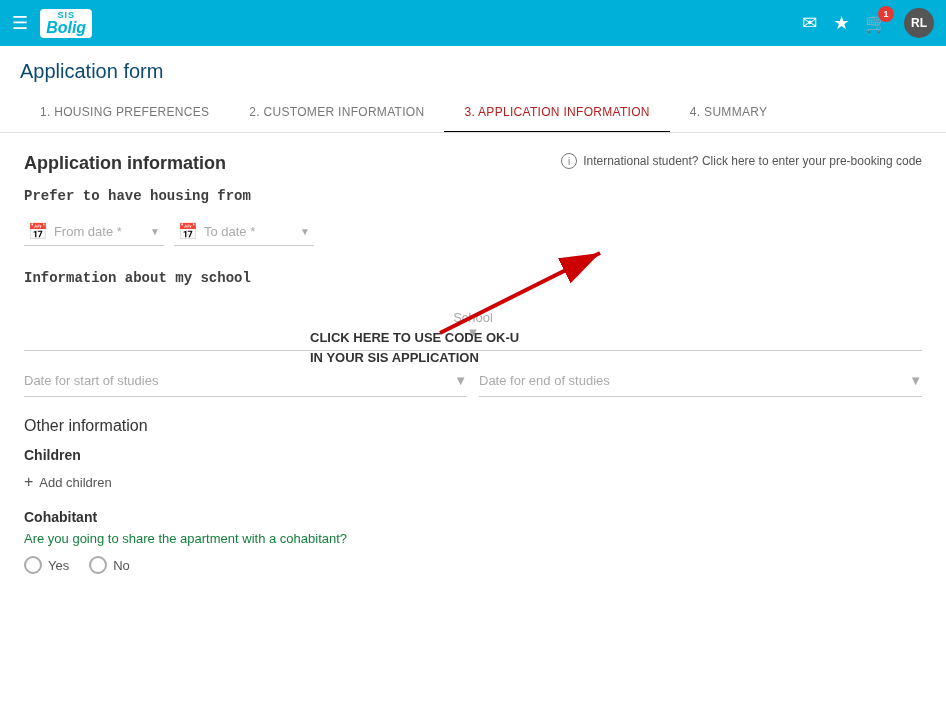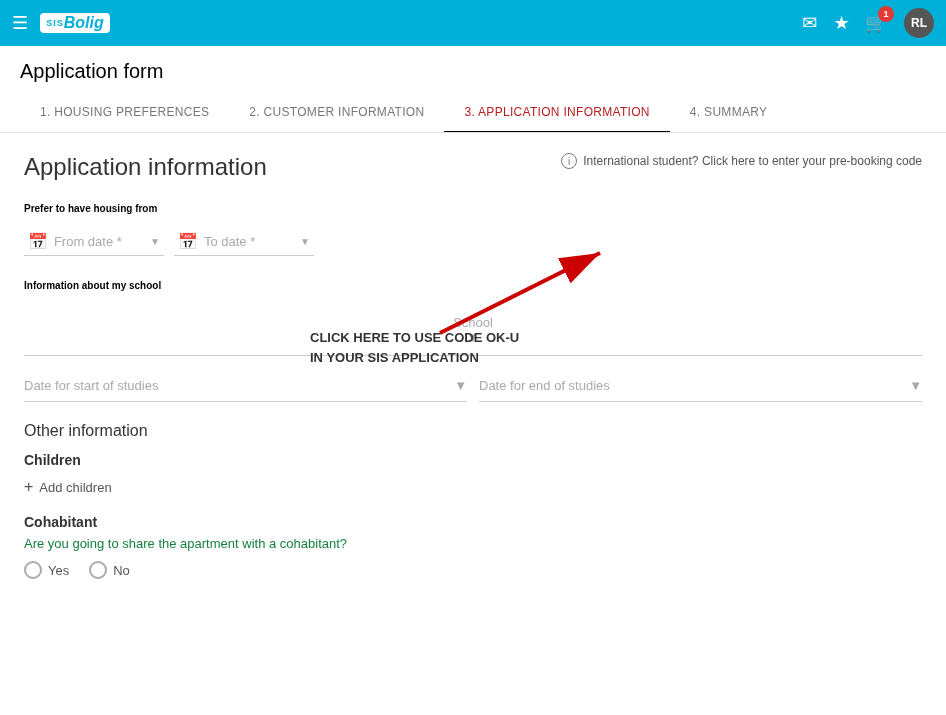--- a/index.html
+++ b/index.html
@@ -14,21 +14,21 @@
       padding: 0 12px;
       justify-content: space-between;
     }
     .topnav-left { display: flex; align-items: center; gap: 12px; }
     .hamburger { color: white; font-size: 18px; cursor: pointer; }
     .logo-box {
       background: white;
       border-radius: 4px;
       padding: 2px 6px;
       display: flex;
-      flex-direction: row;
+      flex-direction: column;
       align-items: center;
       line-height: 1;
     }
     .logo-sis { font-size: 9px; font-weight: bold; color: #00b0d8; letter-spacing: 1px; }
     .logo-bolig { font-size: 16px; font-weight: bold; color: #00b0d8; font-style: italic; }
     .topnav-right { display: flex; align-items: center; gap: 16px; }
     .nav-icon { color: white; font-size: 18px; cursor: pointer; position: relative; }
     .badge {
       position: absolute;
       top: -6px;
@@ -60,21 +60,21 @@
 
     
     .page-header {
       background: white;
       padding: 14px 20px 0 20px;
       border-bottom: 1px solid #e0e0e0;
     }
     .page-title {
       font-size: 20px;
       font-weight: 400;
-      color: #000000;
+      color: #0c4a6e;
       margin-bottom: 12px;
     }
 
     
     .tabs {
       display: flex;
       gap: 0;
     }
     .tab {
       padding: 10px 20px;
@@ -94,24 +94,24 @@
     
     .main-content {
       background: white;
       margin: 0;
       padding: 20px 24px;
       min-height: calc(715px - 46px - 80px);
       position: relative;
     }
 
     .section-title {
-      font-size: 24px;
-      font-weight: 400;
+      font-size: 18px;
+      font-weight: 700;
       color: #333;
-      margin-bottom: 22px;
+      margin-bottom: 14px;
     }
 
     .intl-student-link {
       position: absolute;
       top: 20px;
       right: 24px;
       display: flex;
       align-items: center;
       gap: 6px;
       color: #555;
@@ -126,24 +126,25 @@
       display: flex;
       align-items: center;
       justify-content: center;
       font-size: 10px;
       color: #777;
       flex-shrink: 0;
     }
 
     
     .subsection-label {
-      font-size: 10px;
+      font-size: 14px;
       font-weight: 600;
-      color: #000000;
+      color: #404040;
       margin-bottom: 14px;
+      font-family: Liberation Mono, monospace;
     }
     .date-row {
       display: flex;
       align-items: center;
       gap: 10px;
       margin-bottom: 24px;
     }
     .date-field {
       display: flex;
       align-items: center;

